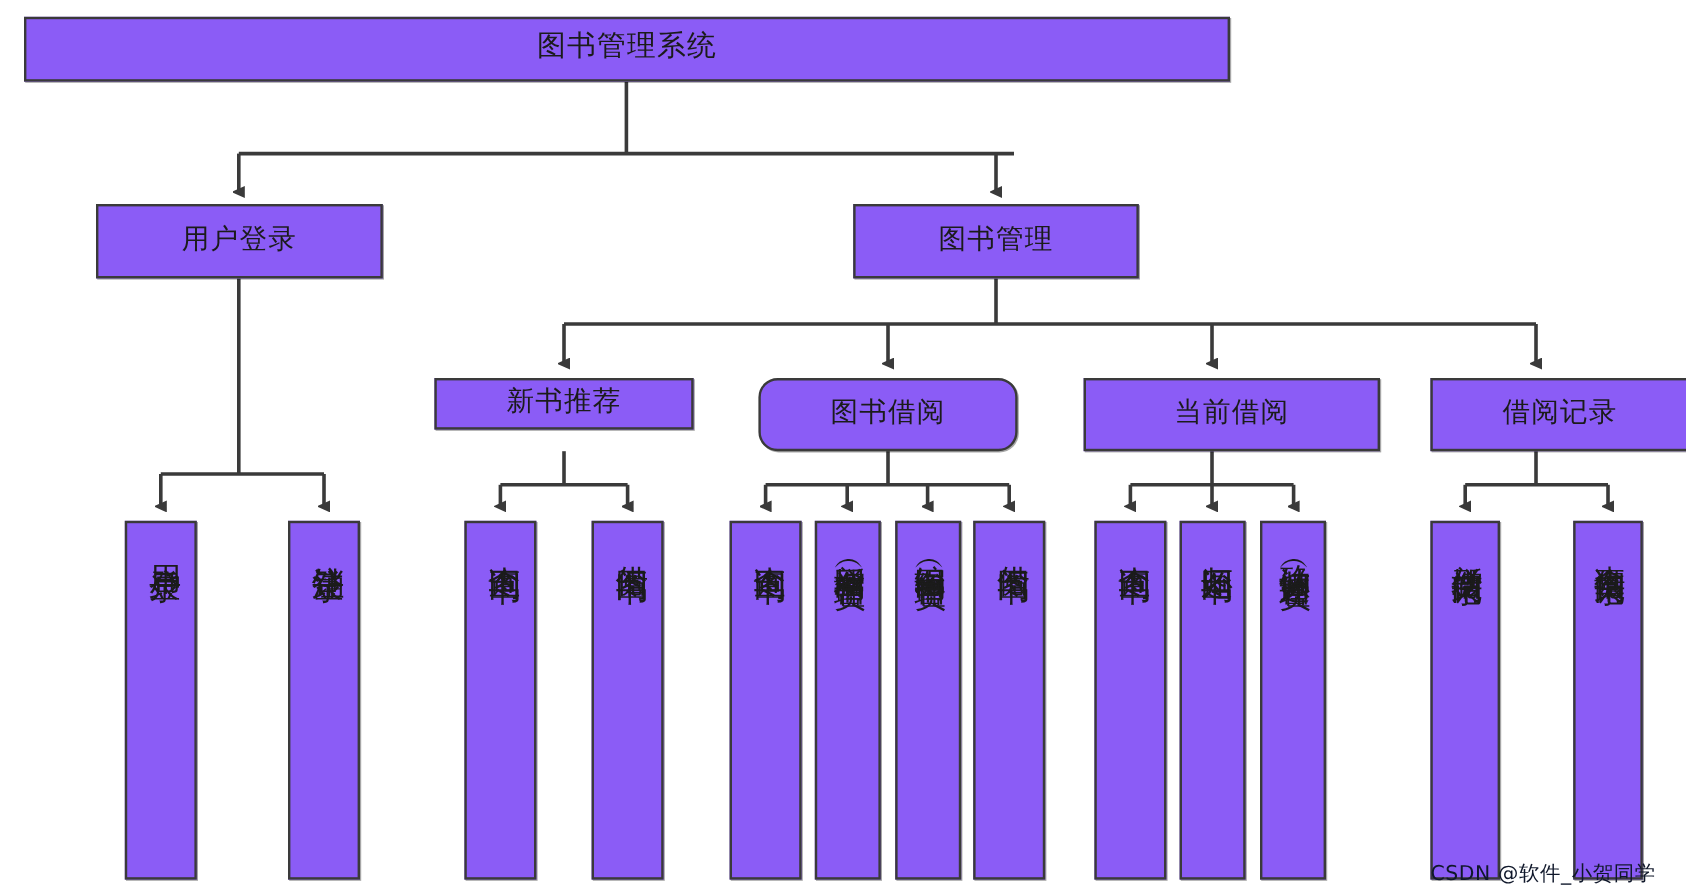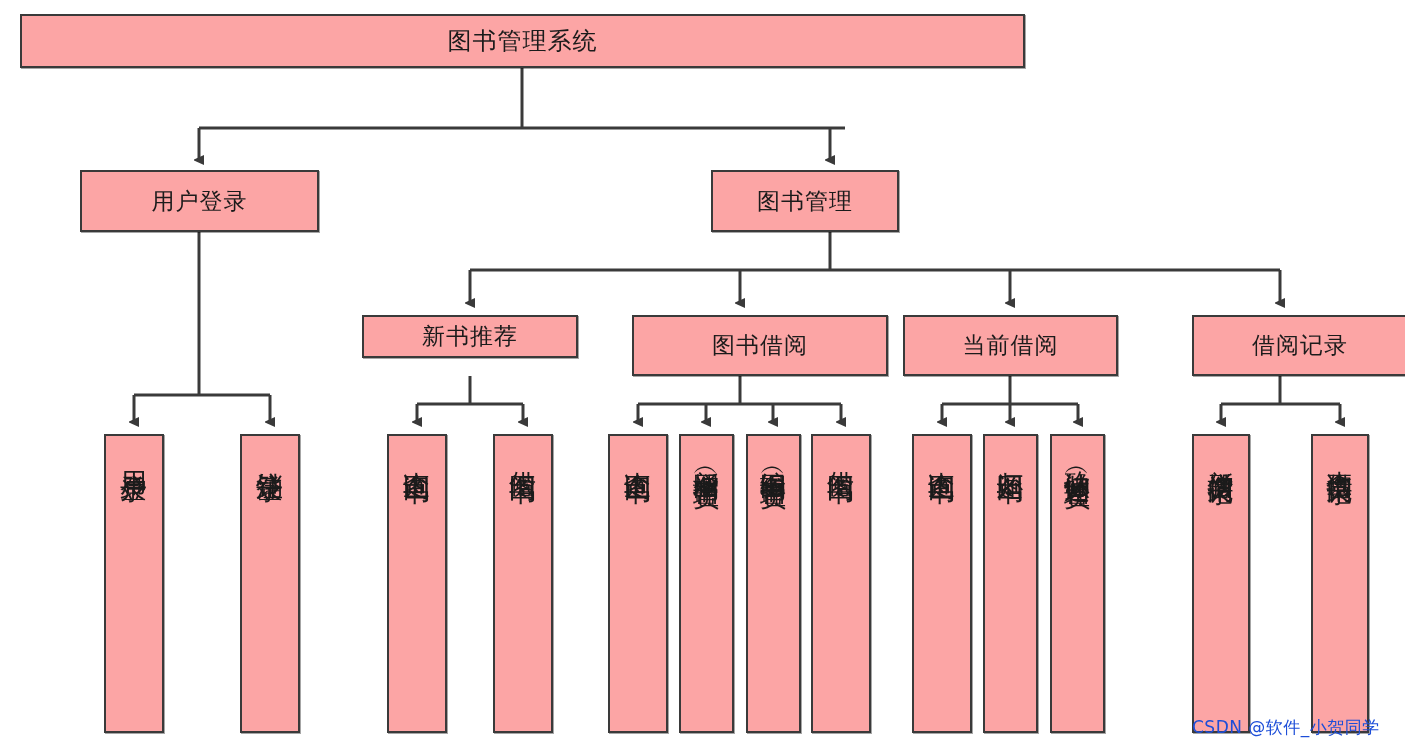--- a/index.html
+++ b/index.html
@@ -20,27 +20,28 @@
   }
   svg.connectors {
     position: absolute;
     left: 0; top: 0;
     width: 1405px; height: 747px;
     pointer-events: none;
   }
   .node {
     position: absolute;
     border: 2px solid #3a3a3a;
-    background: #fca5a5;
+    background: #8b5cf6;
     display: flex;
     align-items: center;
     justify-content: center;
     color: #1b1b1b;
     box-shadow: 1px 1px 0 rgba(0,0,0,0.35);
     z-index: 2;
+    font-family: Liberation Mono, monospace;
   }
   .node .label {
     white-space: pre;
     line-height: 1.0;
   }
   .node.horiz .label {
     font-size: 23px;
     letter-spacing: 1px;
   }
   .node.root .label { font-size: 24px; }
@@ -54,21 +55,21 @@
     text-orientation: upright;
     font-size: 27px;
     line-height: 1.08;
     letter-spacing: 2px;
     white-space: nowrap;
   }
   .node.vert.tall .label { font-size: 26px; }
   .watermark {
     position: absolute;
     font-size: 17px;
-    color: #1d4ed8;
+    color: #0f172a;
     letter-spacing: 0.5px;
     z-index: 3;
     white-space: nowrap;
     font-family: "DejaVu Sans", "Liberation Sans", sans-serif;
   }
 </style>
 </head>
 <body>
 
 <div id="canvas">
@@ -123,31 +124,31 @@
     </g>
   </svg>
 
   <div class="node horiz root" style="left:20px; top:14px; width:1005px; height:54px;">
     <span class="label">图书管理系统</span>
   </div>
 
   <div class="node horiz" style="left:80px; top:170px; width:239px; height:62px;">
     <span class="label">用户登录</span>
   </div>
-  <div class="node horiz" style="left:711px; top:170px; width:188px; height:62px;">
+  <div class="node horiz" style="left:711px; top:170px; width:238px; height:62px;">
     <span class="label">图书管理</span>
   </div>
 
   <div class="node horiz" style="left:362px; top:315px; width:216px; height:43px;">
     <span class="label">新书推荐</span>
   </div>
-  <div class="node horiz" style="left:632px; top:315px; width:256px; height:61px;">
+  <div class="node horiz" style="left:632px; top:315px; width:216px; height:61px;border-radius:16px;">
     <span class="label">图书借阅</span>
   </div>
-  <div class="node horiz" style="left:903px; top:315px; width:215px; height:61px;">
+  <div class="node horiz" style="left:903px; top:315px; width:247px; height:61px;">
     <span class="label">当前借阅</span>
   </div>
   <div class="node horiz" style="left:1172px; top:315px; width:216px; height:61px;margin-left:20px;">
     <span class="label">借阅记录</span>
   </div>
 
   <div class="node vert" style="left:104px; top:434px; width:60px; height:299px;">
     <span class="label">用户登录</span>
   </div>
   <div class="node vert" style="left:240px; top:434px; width:60px; height:299px;">

